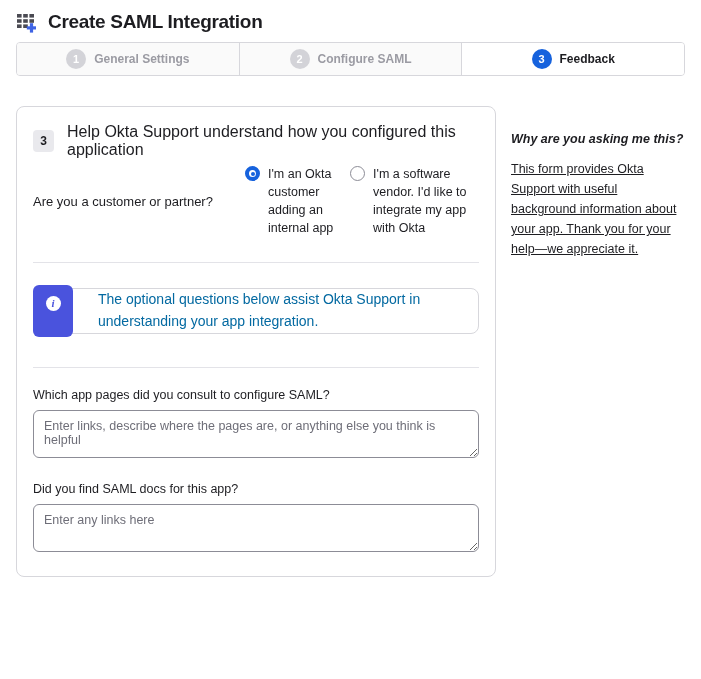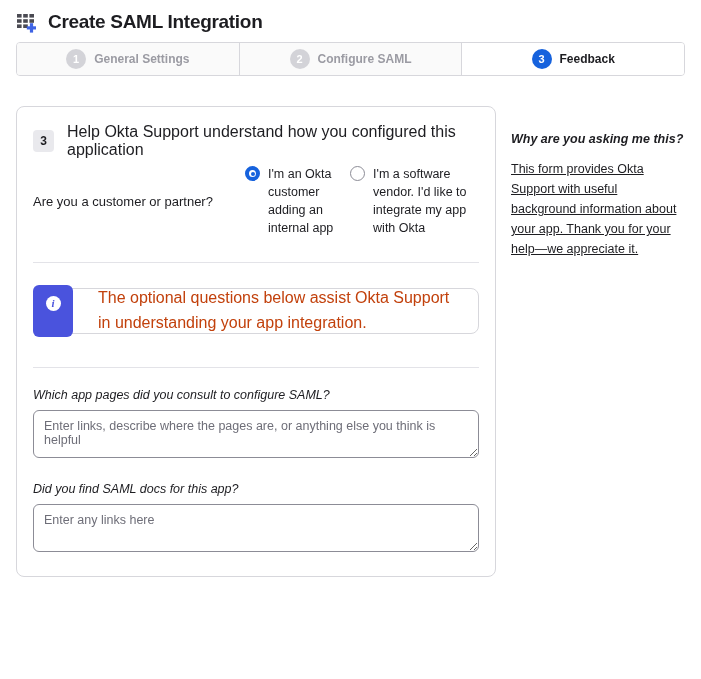--- a/index.html
+++ b/index.html
@@ -66,35 +66,35 @@
   }
 
   .divider { border:none; border-top:1px solid #e3e3e8; margin:24px 0 0; }
 
   
   .alert { position:relative; height:52px; margin-top:22px; }
   .alert-box {
     position:absolute; left:10px; right:0; top:3px; bottom:3px;
     border:1px solid #d7d7dc; border-radius:8px; background:#fff;
     display:flex; align-items:center; padding:0 16px 0 54px;
-    font-size:16px; line-height:1.55; color:#c2410c;
+    font-size:14px; line-height:1.55; color:#0369a1;
   }
   .alert-icon-block {
     position:absolute; left:0; top:0; width:40px; height:52px;
     background:#4a53dd; border-radius:6px; z-index:1;
     display:flex; justify-content:center; padding-top:11px;
   }
   .info-icon {
     width:15px; height:15px; border-radius:50%; background:#fff; color:#4a53dd;
     font-family:"Liberation Serif", serif; font-size:11px; font-weight:700;
     display:flex; align-items:center; justify-content:center; font-style:italic;
   }
 
   
-  .q-label { font-size:12.5px; margin-top:20px;font-style:italic; }
+  .q-label { font-size:12.5px; margin-top:20px; }
   .q-label.first { margin-top:20px; }
   textarea {
     width:100%; height:48px; margin-top:8px;
     border:1px solid #8c8c96; border-radius:6px;
     padding:8px 10px; font-family:"Liberation Sans", sans-serif; font-size:12.5px;
     color:#1d1d21; resize:both;
   }
   textarea::placeholder { color:#6e6e78; }
 
   

